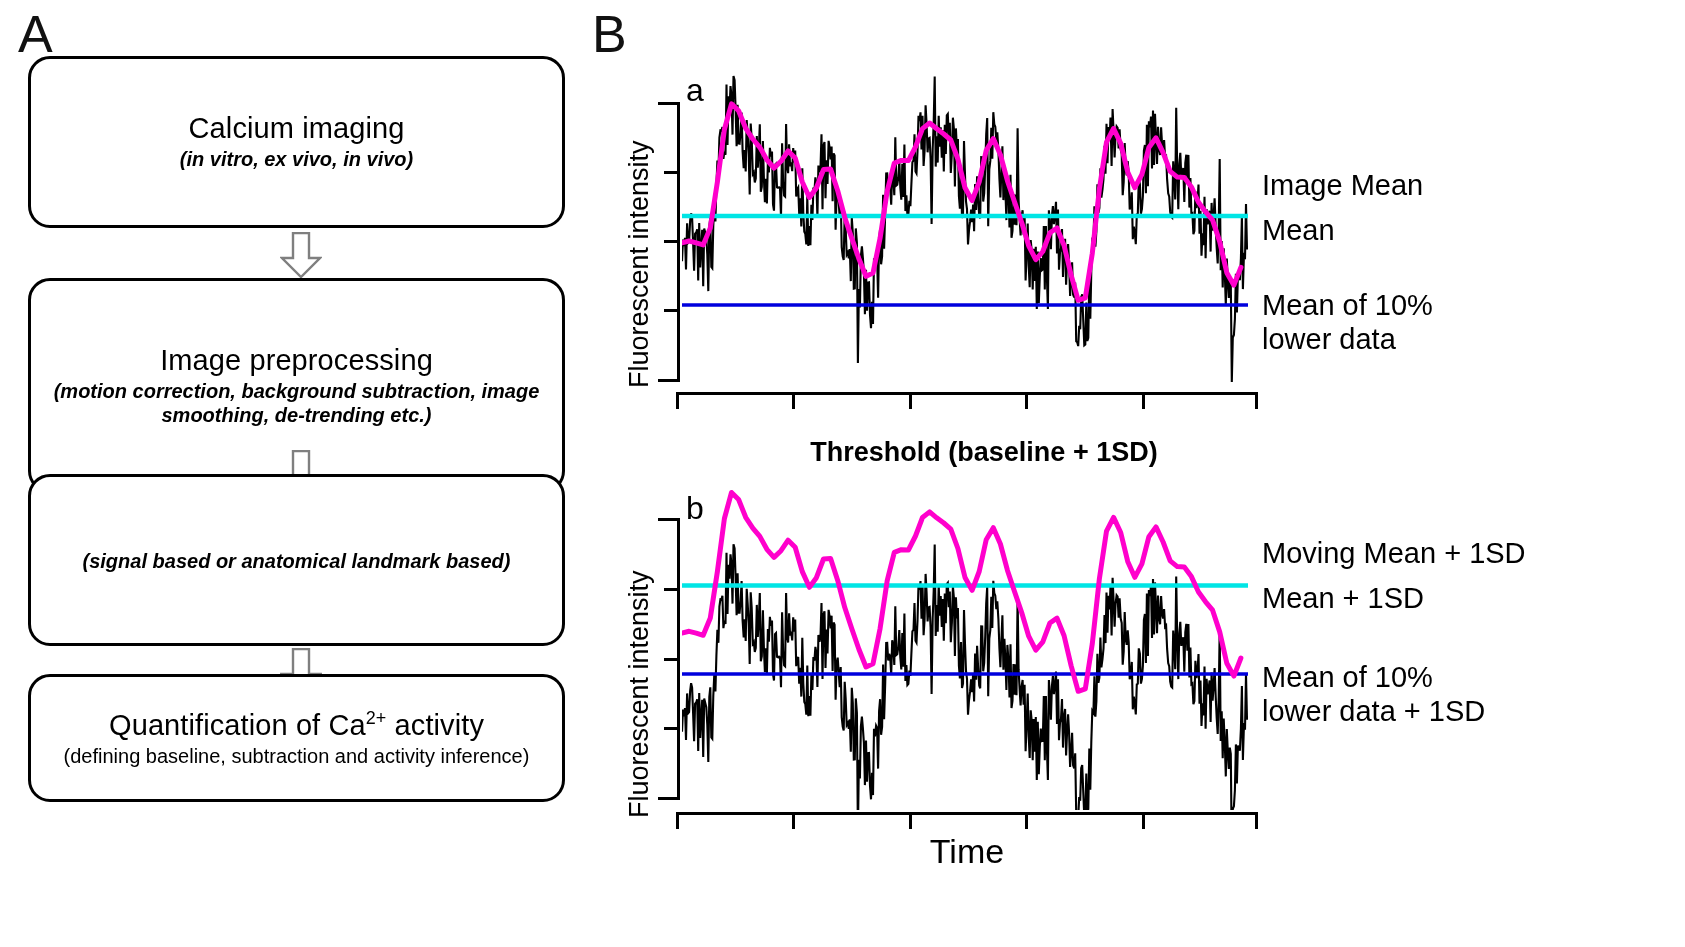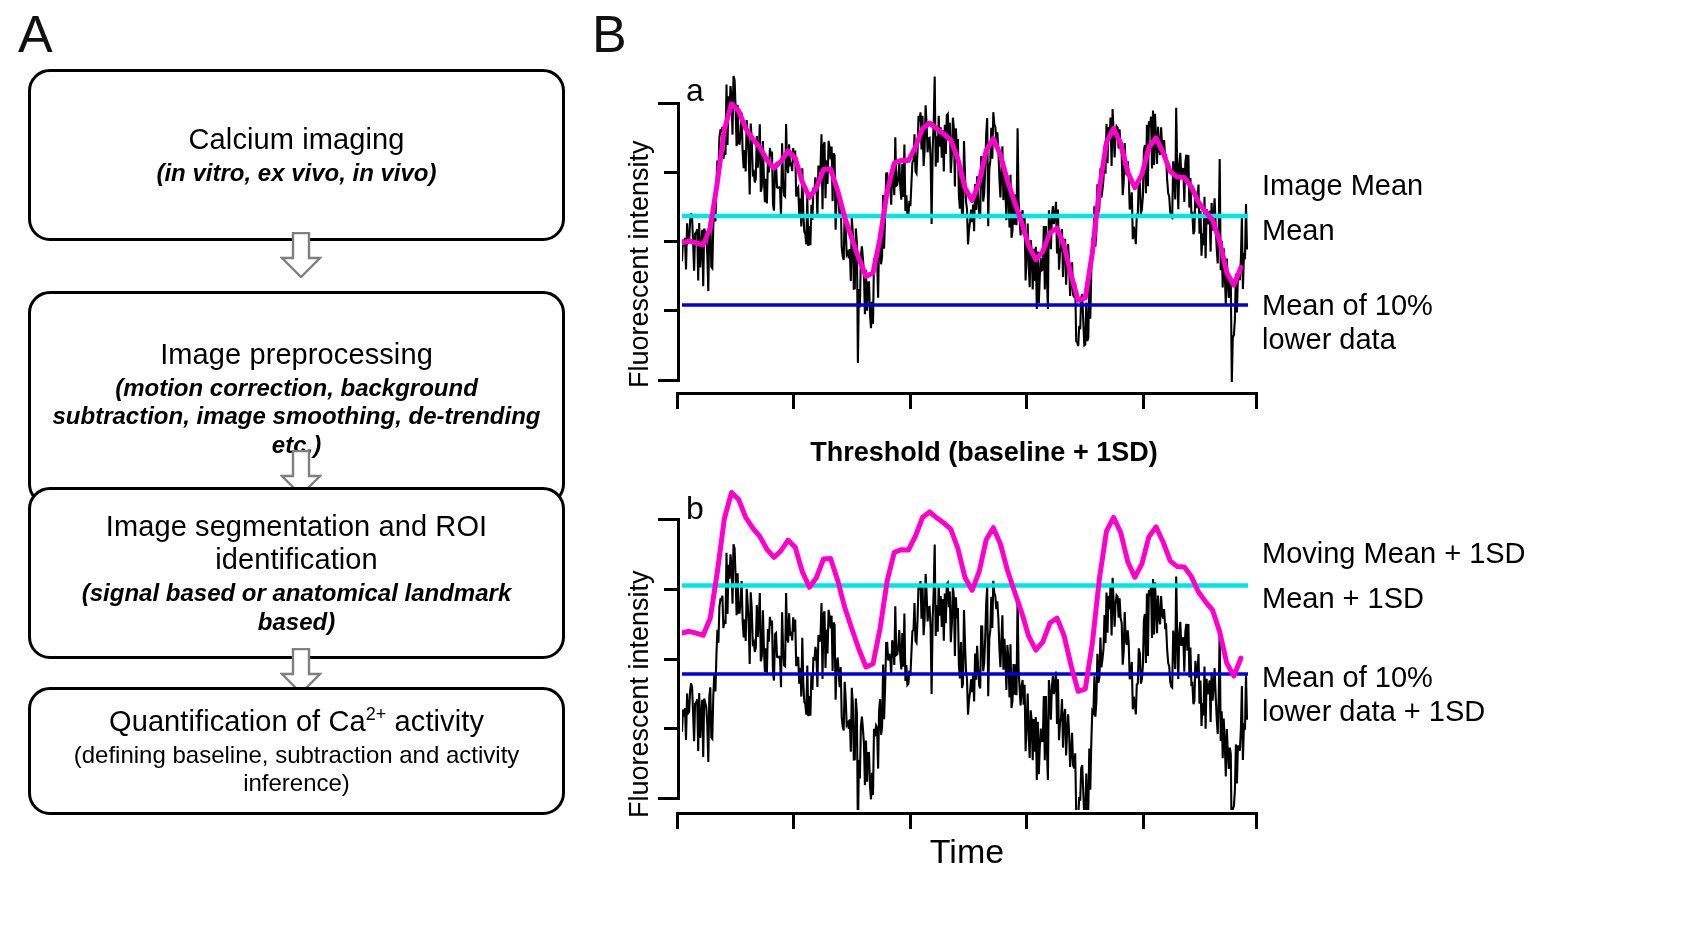--- a/index.html
+++ b/index.html
@@ -9,23 +9,23 @@
   
   .panel-letter{position:absolute;font-size:52px;font-weight:400;line-height:1;color:#111;}
   #panel-a-letter{left:18px;top:8px;}
   #panel-b-letter{left:592px;top:8px;}
 
   
   #flow{position:absolute;left:28px;top:56px;width:545px;height:840px;}
   .flow-box{position:absolute;left:0;width:537px;border:3.5px solid #000;
             border-radius:22px;background:#fff;box-sizing:border-box;
             display:flex;flex-direction:column;align-items:center;
-            justify-content:center;text-align:center;padding:12px 14px;margin-top:13px;}
+            justify-content:center;text-align:center;padding:12px 14px;}
   .fb-title{font-size:29px;line-height:1.14;letter-spacing:.1px;}
-  .fb-sub{font-size:24px;font-style:italic;font-weight:bold;line-height:1.18;margin-top:3px;}
+  .fb-sub{font-size:20px;font-style:italic;font-weight:bold;line-height:1.18;margin-top:3px;}
   .fb-sub.thin{font-weight:normal;font-style:normal;}
   #box1{top:0;height:172px;}
   #box2{top:222px;height:215px;}
   #box3{top:418px;height:172px;}
   #box4{top:618px;height:128px;}
 
   .arrow{position:absolute;left:252px;width:42px;height:46px;}
   #arrow1{top:176px;} #arrow2{top:394px;} #arrow3{top:592px;}
 
   
@@ -95,21 +95,20 @@
     <div class="fb-sub">(motion correction, background subtraction, image smoothing, de-trending etc.)</div>
   </div>
 
   <div class="arrow" id="arrow2">
     <svg viewBox="0 0 42 46">
         <polygon points="13,1 29,1 29,26 40,26 21,45 2,26 13,26" fill="#ffffff" stroke="#7F7F7F" stroke-width="2.4"></polygon>
       </svg>
   </div>
 
   <div class="flow-box" id="box3">
-    <div class="fb-title">Image segmentation and ROI identification</div>
     <div class="fb-sub">(signal based or anatomical landmark based)</div>
   </div>
 
   <div class="arrow" id="arrow3">
     <svg viewBox="0 0 42 46">
         <polygon points="13,1 29,1 29,26 40,26 21,45 2,26 13,26" fill="#ffffff" stroke="#7F7F7F" stroke-width="2.4"></polygon>
       </svg>
   </div>
 
   <div class="flow-box" id="box4">

